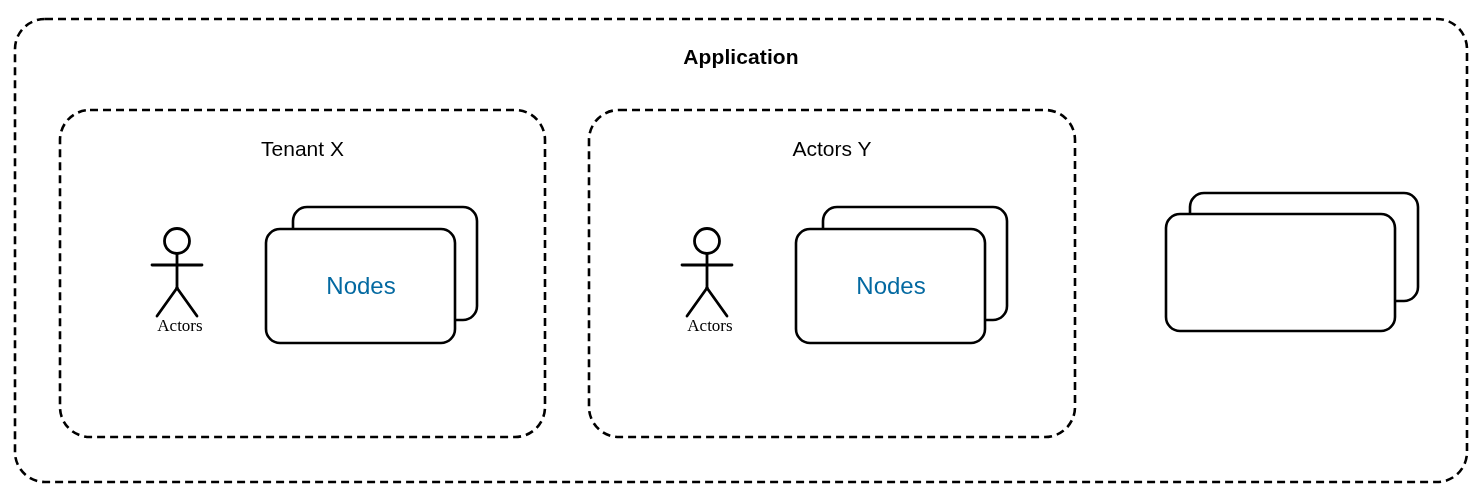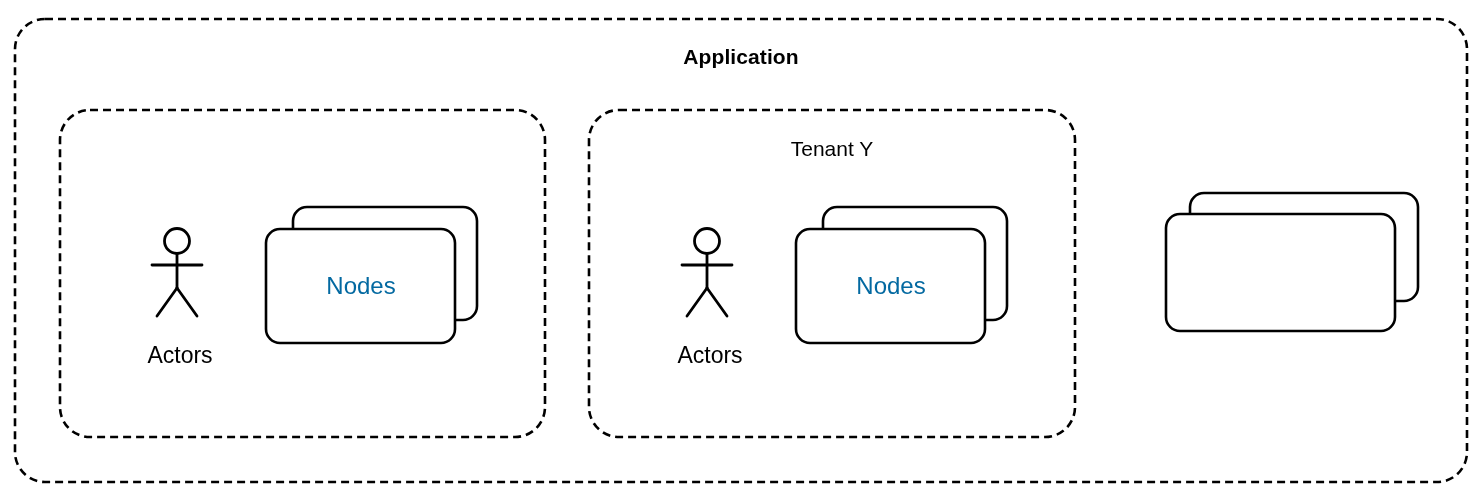--- a/index.html
+++ b/index.html
@@ -51,22 +51,23 @@
   .lbl-tenant-y { left: 589px; width: 486px; }
   .lbl-box {
     font-size: 24px;
     font-weight: normal;
     color: #0369a1;
   }
   .lbl-nodes-x { left: 266px; width: 190px; top: 274px; }
   .lbl-nodes-y { left: 796px; width: 190px; top: 274px; }
   .lbl-configurations { left: 1166px; width: 230px; top: 262px; }
   .lbl-actors {
-    font-size: 23px;
-    top: 344px;
+    font-size: 17px;
+    top: 317px;
+    font-family: Liberation Serif, serif;
   }
   .lbl-actors-x { left: 122px; width: 116px; }
   .lbl-actors-y { left: 652px; width: 116px; }
 </style>
 </head>
 <body>
 
 <div id="canvas">
 
   <svg class="layer" viewBox="0 0 1482 499">
@@ -105,22 +106,23 @@
 
     <g>
       <rect x="1190" y="193" width="228" height="108" rx="14" ry="14" fill="#ffffff" stroke="#000000" stroke-width="2.6"></rect>
       <rect x="1166" y="214" width="229" height="117" rx="14" ry="14" fill="#ffffff" stroke="#000000" stroke-width="2.6"></rect>
     </g>
 
   </svg>
 
   <div class="label lbl-application">Application</div>
 
+  <div class="label lbl-tenant lbl-tenant-x">Tenant X</div>
 
-  <div class="label lbl-tenant lbl-tenant-y">Tenant Y</div>
+  <div class="label lbl-tenant lbl-tenant-y">Actors Y</div>
 
   <div class="label lbl-actors lbl-actors-x">Actors</div>
 
   <div class="label lbl-actors lbl-actors-y">Actors</div>
 
   <div class="label lbl-box lbl-nodes-x">Nodes</div>
 
   <div class="label lbl-box lbl-nodes-y">Nodes</div>
 
 

